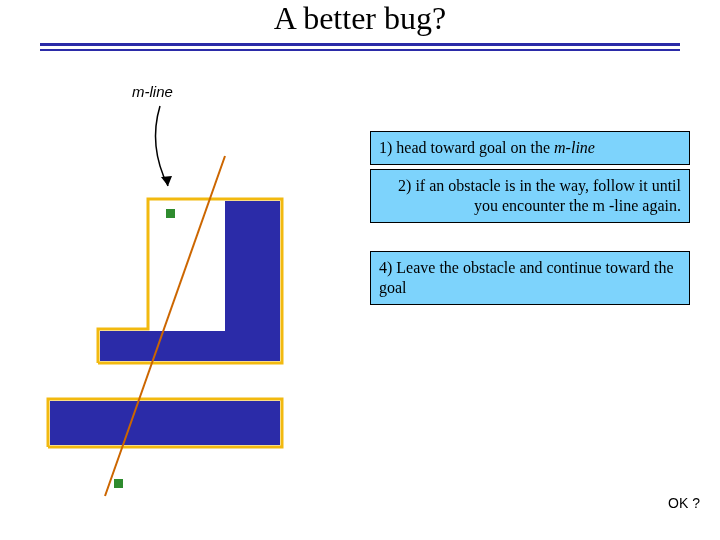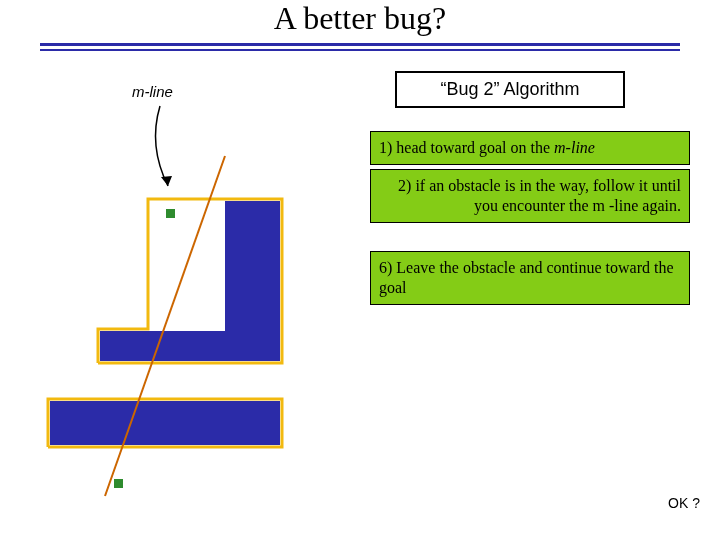--- a/index.html
+++ b/index.html
@@ -60,21 +60,21 @@
   }
 
   .step {
     position: absolute;
     left: 370px;
     width: 320px;
     border: 1px solid #000;
     padding: 6px 8px;
     font-size: 16px;
     line-height: 1.25;
-    background: #84cc16;
+    background: #7dd3fc;
   }
   .step1 { top: 80px; }
   .step2 { top: 118px; text-align: right; }
   .step3 { top: 200px; }
 
   .italic { font-style: italic; }
 
   .footer {
     position: absolute;
     right: 20px;
@@ -112,25 +112,24 @@
     <polyline points="68,262 68,228 118,228 118,98 252,98 252,262 68,262" stroke="#f2b90f" stroke-width="3" fill="none"></polyline>
 
     <polyline points="18,346 18,298 252,298 252,346 18,346" stroke="#f2b90f" stroke-width="3" fill="none"></polyline>
 
     <line x1="75" y1="395" x2="195" y2="55" stroke="#cc6600" stroke-width="2"></line>
 
     <rect x="136" y="108" width="9" height="9" fill="#2e8b2e"></rect>
     <rect x="84" y="378" width="9" height="9" fill="#2e8b2e"></rect>
   </svg>
 
-  <div class="algo-title">“Bug 2” Algorithm</div>
 
   <div class="step step1">
     <span>1) head toward goal on the </span><span class="italic">m-line</span>
   </div>
 
   <div class="step step2">2) if an obstacle is in the way, follow it until you encounter the m -line again.</div>
 
-  <div class="step step3">6) Leave the obstacle and continue toward the goal</div>
+  <div class="step step3">4) Leave the obstacle and continue toward the goal</div>
 
   <div class="footer">OK ?</div>
 
 </div>
 
 </body></html>

